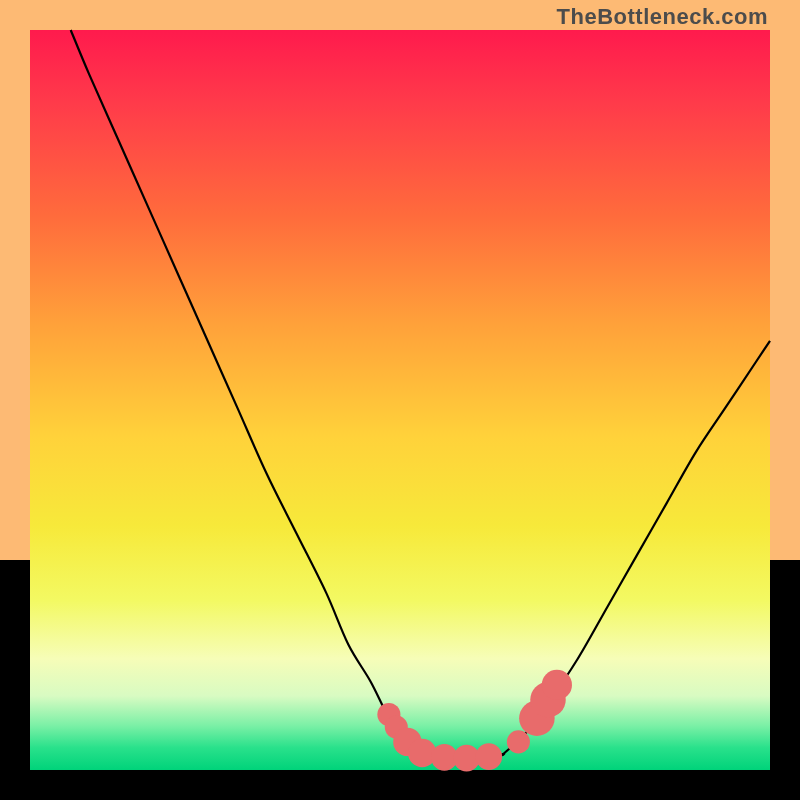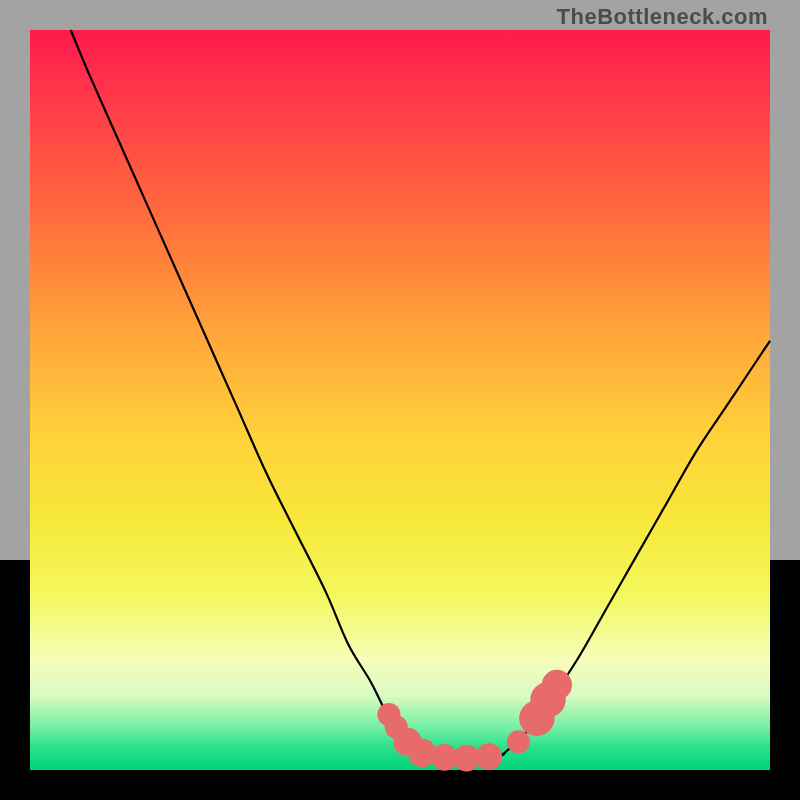--- a/index.html
+++ b/index.html
@@ -9,21 +9,21 @@
     height: 800px;
     background: #000;
     overflow: hidden;
   }
   .frame {
     position: absolute;
     left: 0;
     top: 0;
     width: 800px;
     height: 560px;
-    background: #a3a3a3;
+    background: #fdba74;
   }
   .plot {
     position: absolute;
     left: 30px;
     top: 30px;
     width: 740px;
     height: 740px;
     background: linear-gradient(
       to bottom,
       #ff1a4d 0%,

